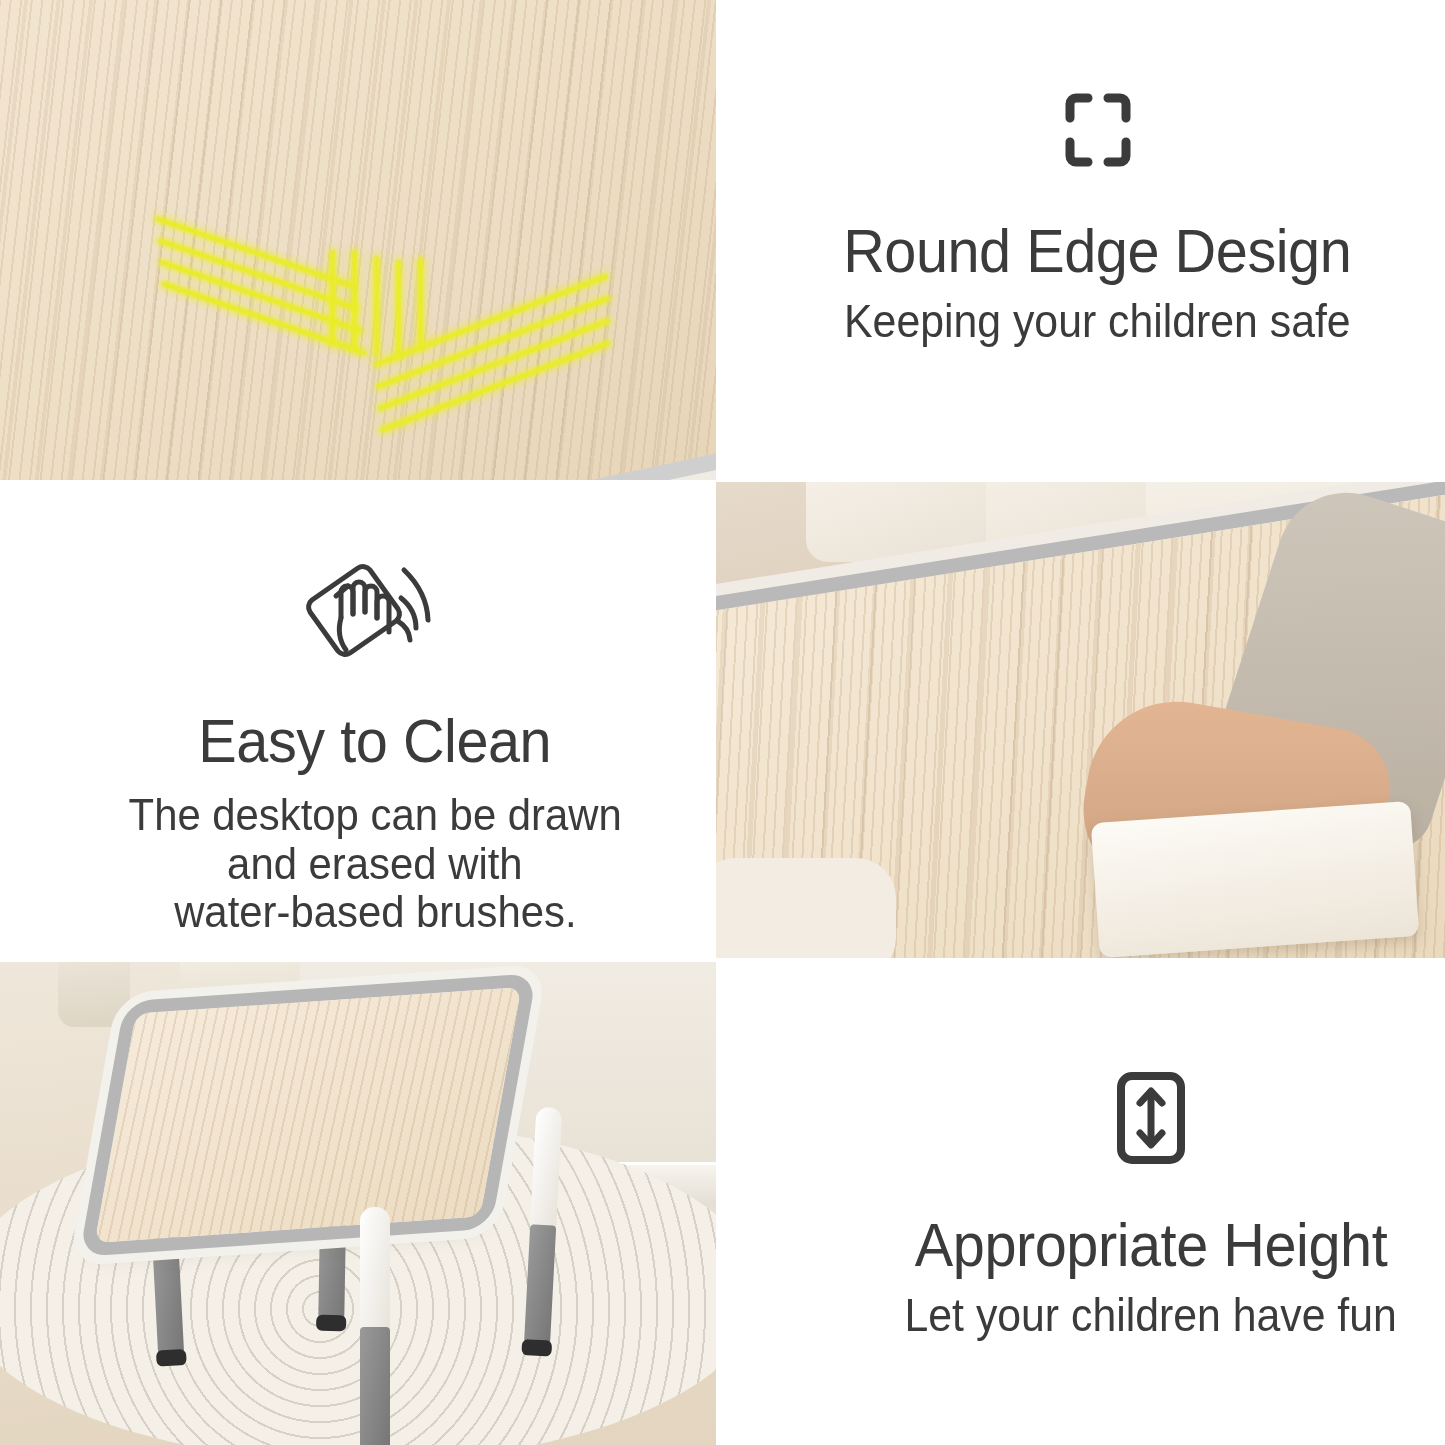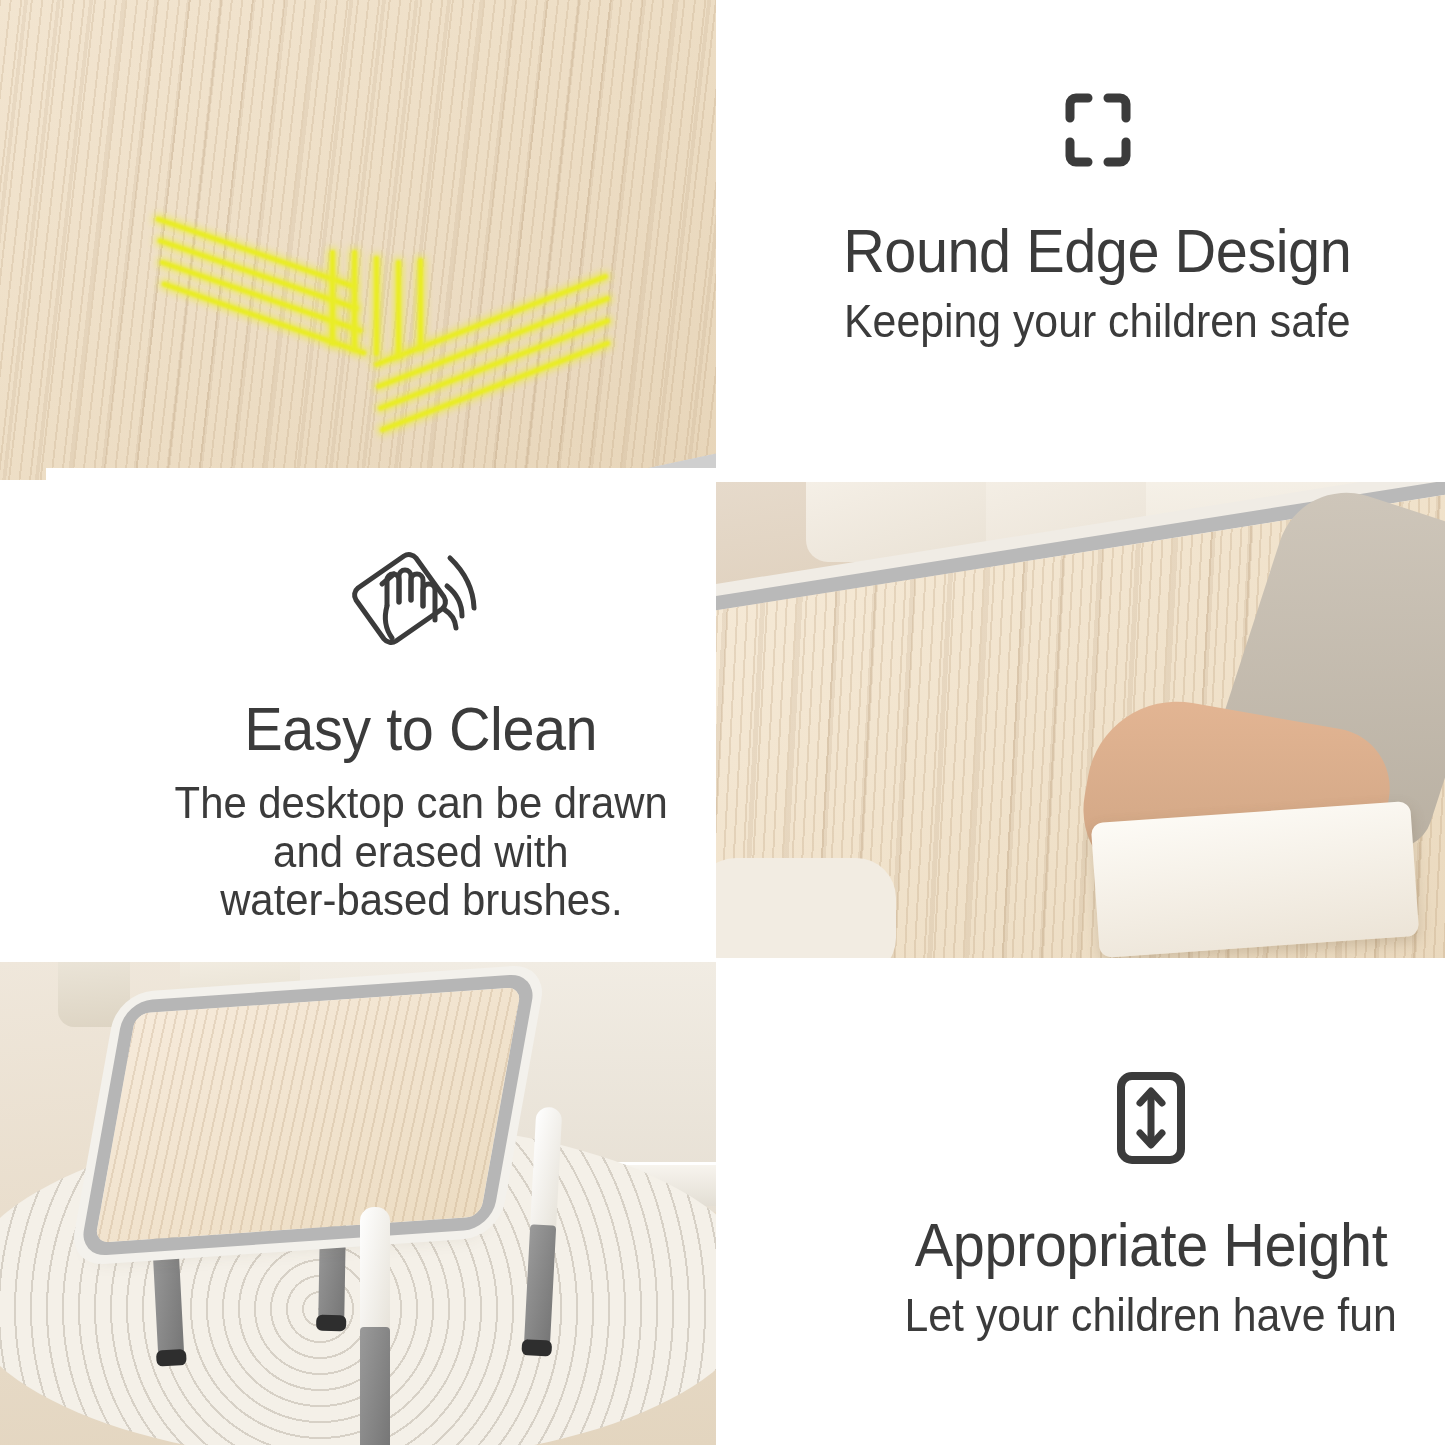--- a/index.html
+++ b/index.html
@@ -13,21 +13,21 @@
     position: relative;
     width: 1445px; height: 1445px;
     background: #ffffff;
   }
 
   
   .panel { position: absolute; overflow: hidden; }
 
   #p-corner   { left: 0;    top: 0;    width: 716px; height: 480px; }
   #p-text-edge{ left: 716px;top: 0;    width: 729px; height: 480px; }
-  #p-text-clean{left: 0;    top: 468px;width: 716px; height: 478px; margin-left: 46px; }
+  #p-text-clean{left: 0;    top: 480px;width: 716px; height: 478px; }
   #p-wipe     { left: 716px;top: 482px;width: 729px; height: 476px; }
   #p-table    { left: 0;    top: 962px;width: 716px; height: 483px; }
   #p-text-height{left:716px;top: 962px;width: 835px; height: 483px; }
 
   
   .textcard {
     display: flex; flex-direction: column;
     align-items: center; justify-content: flex-start;
     background: #ffffff; text-align: center; padding-left: 34px;
   }

